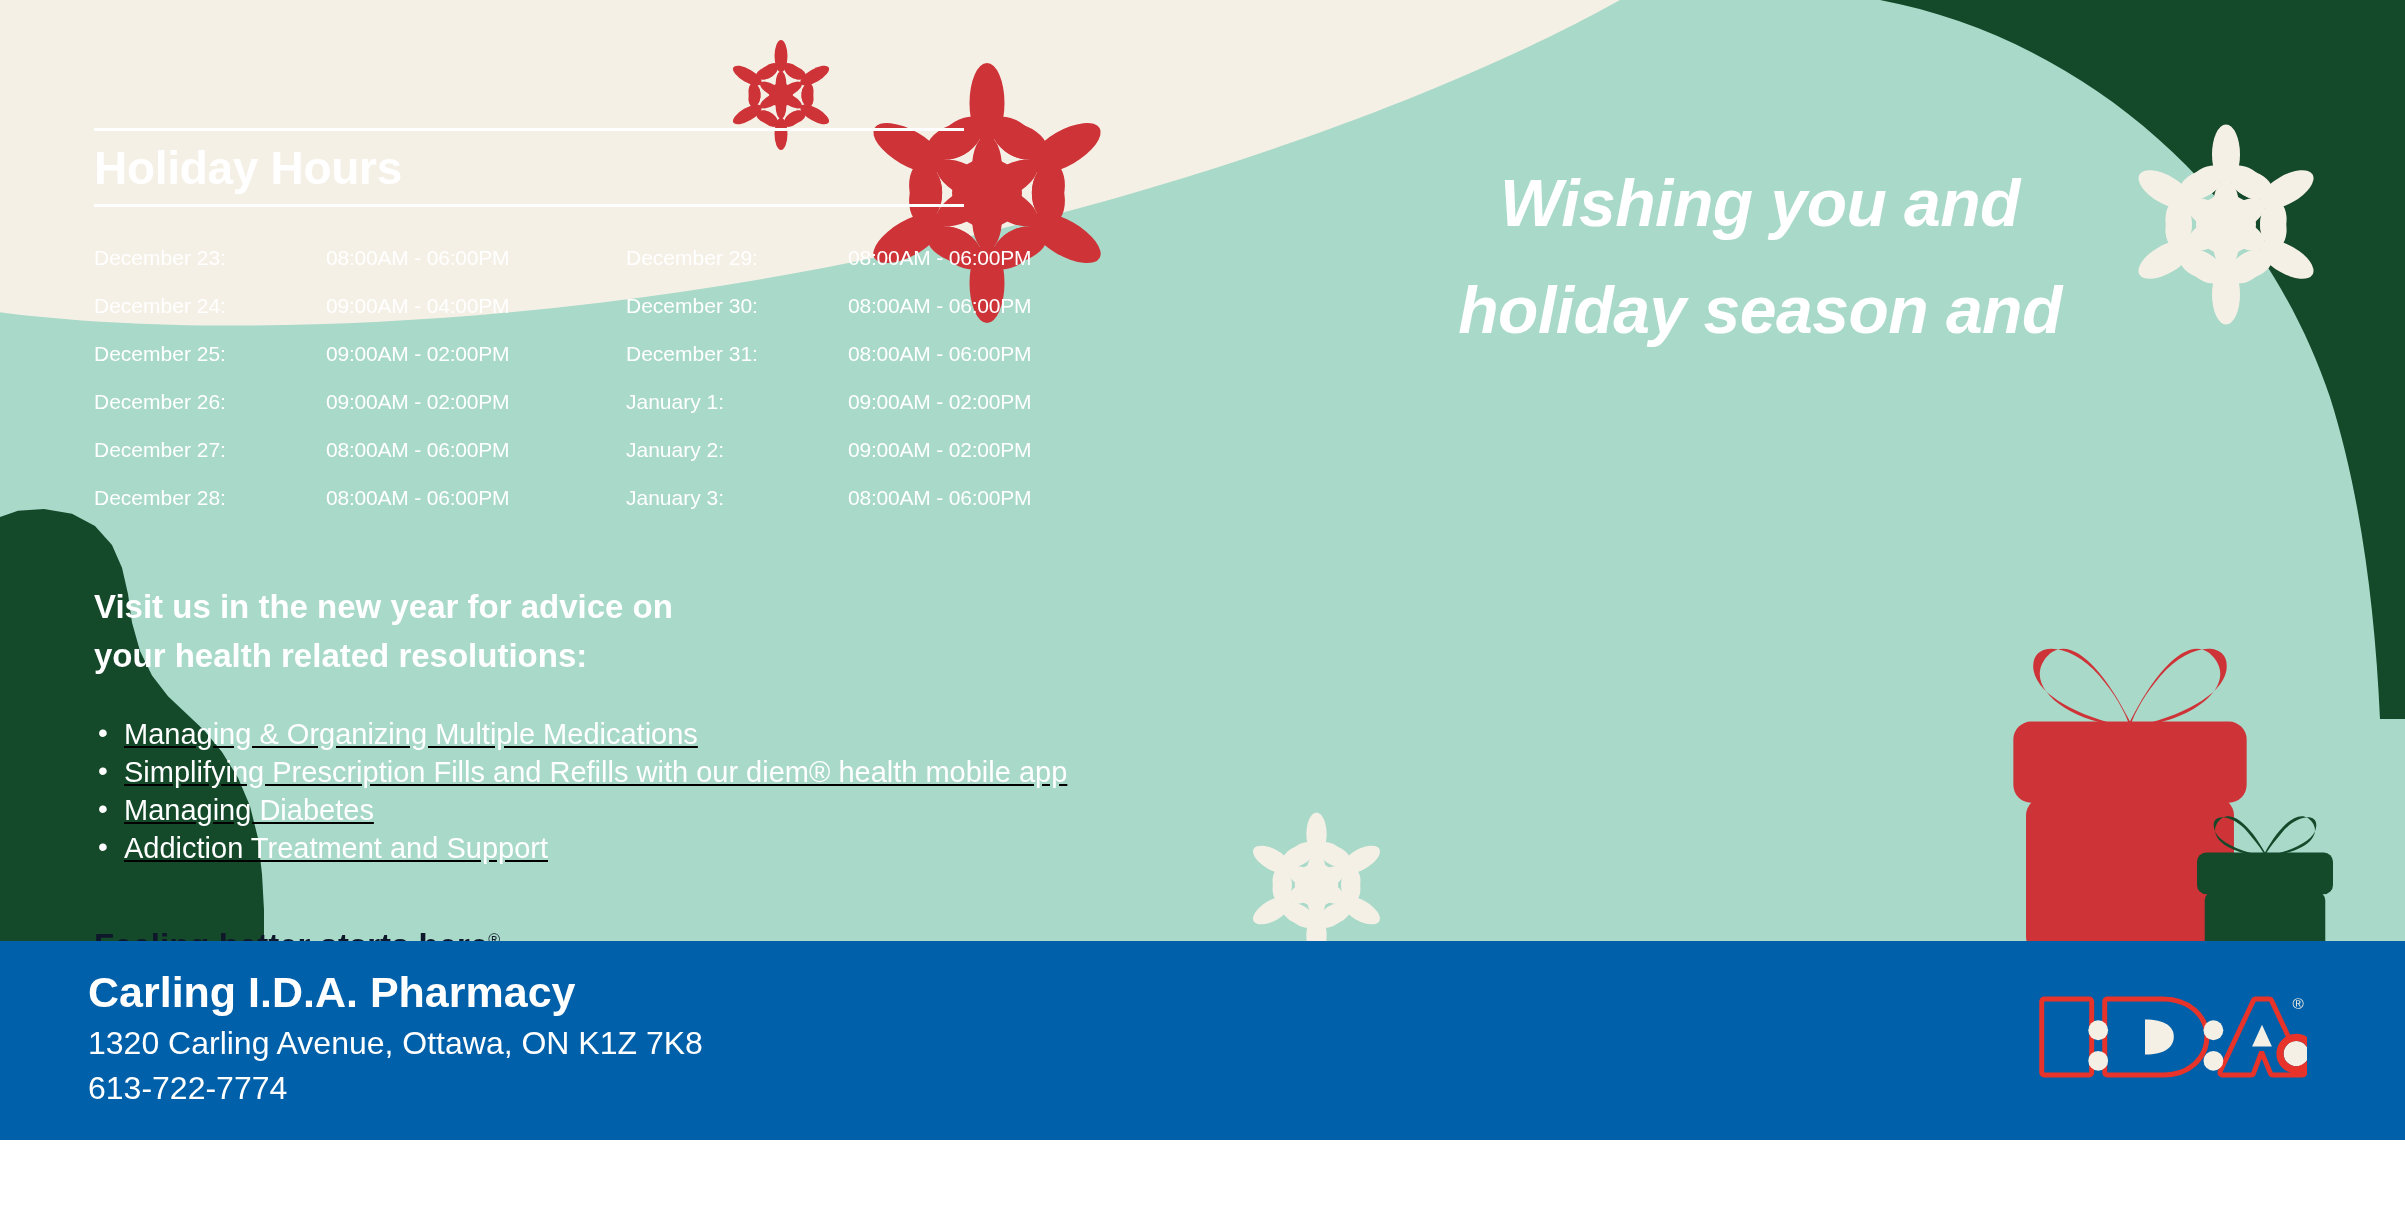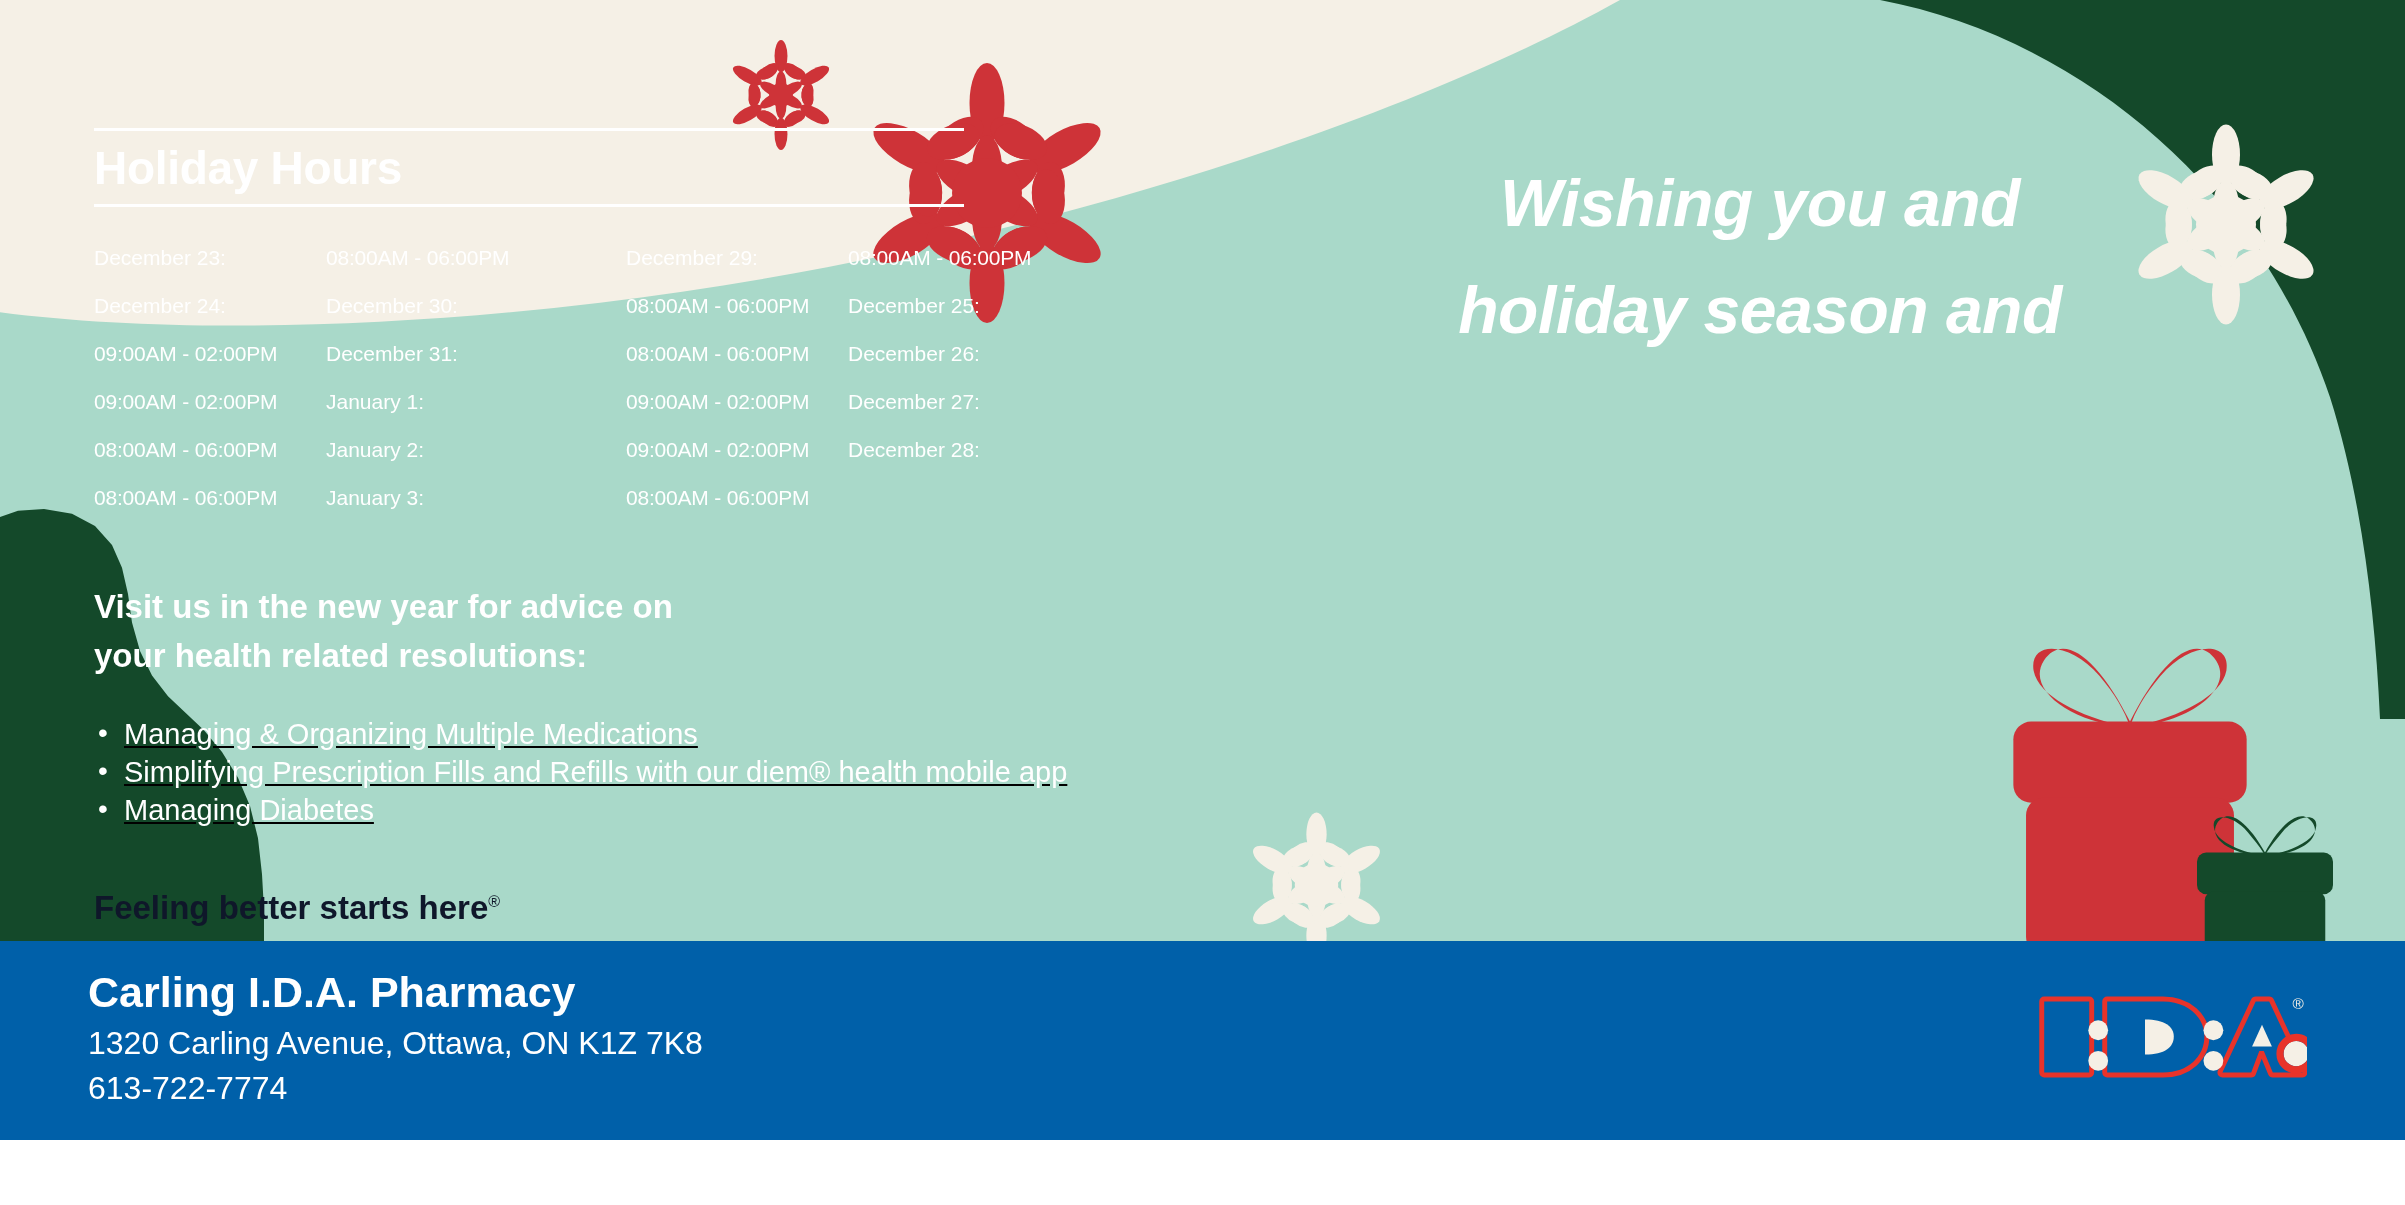--- a/index.html
+++ b/index.html
@@ -301,20 +301,21 @@
       <h1 class="hours-title">Holiday Hours</h1>
       <div class="rule"></div>
 
       <div class="hours-table">
         <div class="cell date">December 23:</div>
         <div class="cell time">08:00AM - 06:00PM</div>
         <div class="cell date">December 29:</div>
         <div class="cell time">08:00AM - 06:00PM</div>
 
         <div class="cell date">December 24:</div>
+        <div class="cell time">09:00AM - 04:00PM</div>
         <div class="cell date">December 30:</div>
         <div class="cell time">08:00AM - 06:00PM</div>
 
         <div class="cell date">December 25:</div>
         <div class="cell time">09:00AM - 02:00PM</div>
         <div class="cell date">December 31:</div>
         <div class="cell time">08:00AM - 06:00PM</div>
 
         <div class="cell date">December 26:</div>
         <div class="cell time">09:00AM - 02:00PM</div>
@@ -334,20 +335,21 @@
 
       <div class="promo-head">
         <div>Visit us in the new year for advice on</div>
         <div>your health related resolutions:</div>
       </div>
 
       <ul class="promo-list">
         <li>Managing &amp; Organizing Multiple Medications</li>
         <li>Simplifying Prescription Fills and Refills with our diem® health mobile app</li>
         <li>Managing Diabetes</li>
+        <li>Addiction Treatment and Support</li>
       </ul>
 
       <div class="tagline"><span>Feeling better starts here</span><sup>®</sup></div>
     </div>
 
     <div class="greeting">
       <span class="gline">Wishing you and</span>
       <span class="gline">holiday season and</span>
     </div>
 

